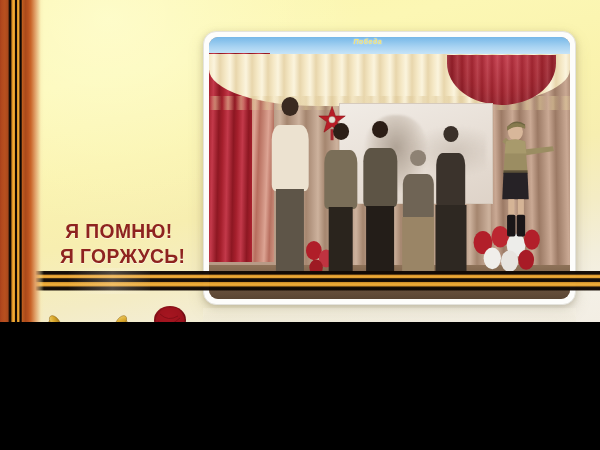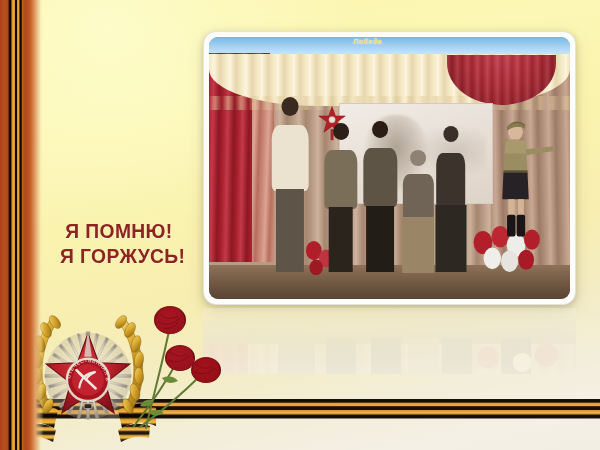--- a/index.html
+++ b/index.html
@@ -8,21 +8,21 @@
     background: #000;
   }
   body {
     font-family: "Liberation Sans", sans-serif;
   }
 
   
   #slide {
     position: relative;
     width: 600px;
-    height: 450px;
+    height: 322px;
     overflow: hidden;
     background: linear-gradient(168deg,
         #fbf5ac 0%,
         #fcf7b4 22%,
         #faf3ae 42%,
         #f7eeb0 58%,
         #f4ecc4 72%,
         #f3eedb 84%,
         #f4f0e6 93%,
         #f3eee4 100%);

